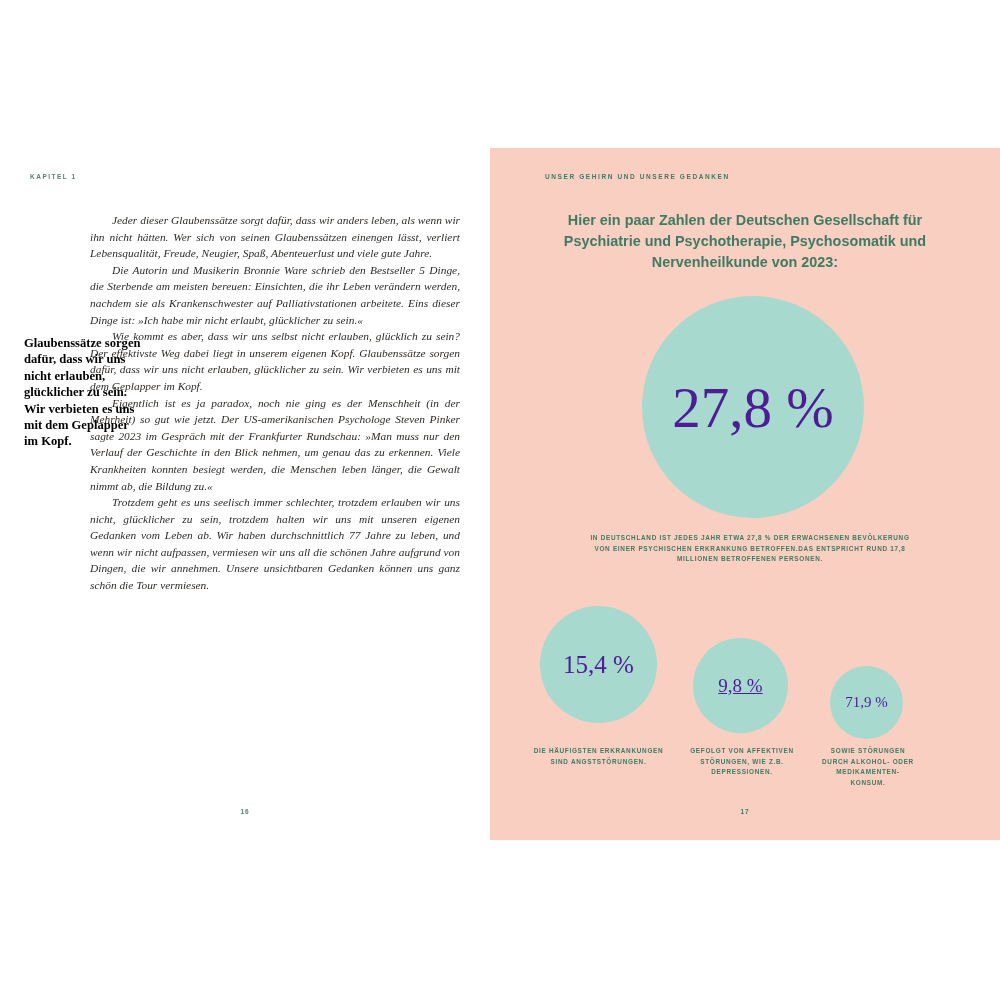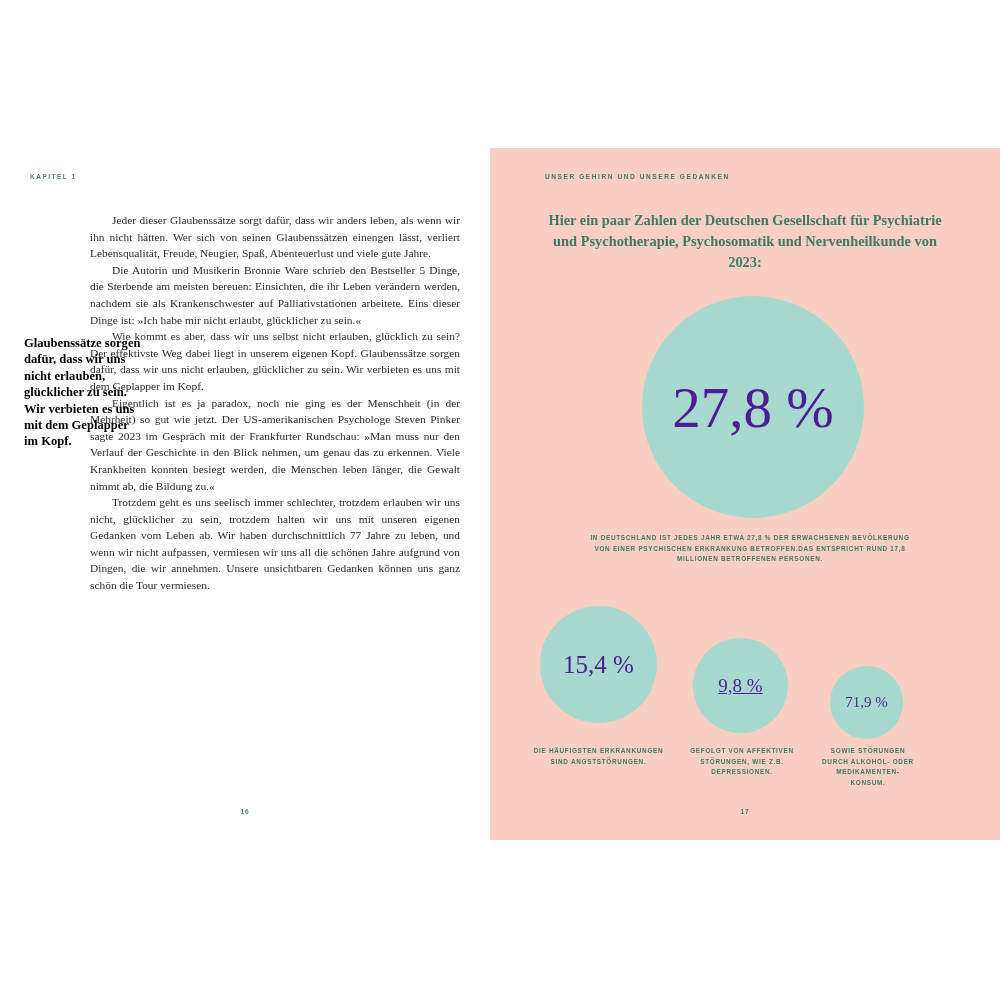--- a/index.html
+++ b/index.html
@@ -42,20 +42,21 @@
   }
   .body-col {
     position: absolute;
     left: 90px;
     top: 64px;
     width: 370px;
     font-size: 11.4px;
     line-height: 16.6px;
     color: #2e2b28;
     text-align: justify;
+    font-style: italic;
   }
   .body-col p {
     margin: 0;
     text-indent: 22px;
   }
   .body-col p.first {
     text-indent: 22px;
   }
 
   .pullquote {
@@ -101,21 +102,21 @@
     letter-spacing: 1.6px;
     color: #3f7a63;
     font-weight: 700;
   }
   .headline {
     position: absolute;
     left: 50px;
     top: 62px;
     width: 410px;
     text-align: center;
-    font-family: Liberation Serif, serif;
+    font-family: Liberation Sans, sans-serif;
     font-weight: 700;
     font-size: 14.4px;
     line-height: 21px;
     color: #3f7a63;
   }
 
   .bubble {
     position: absolute;
     border-radius: 50%;
     background: #a8d9cf;

